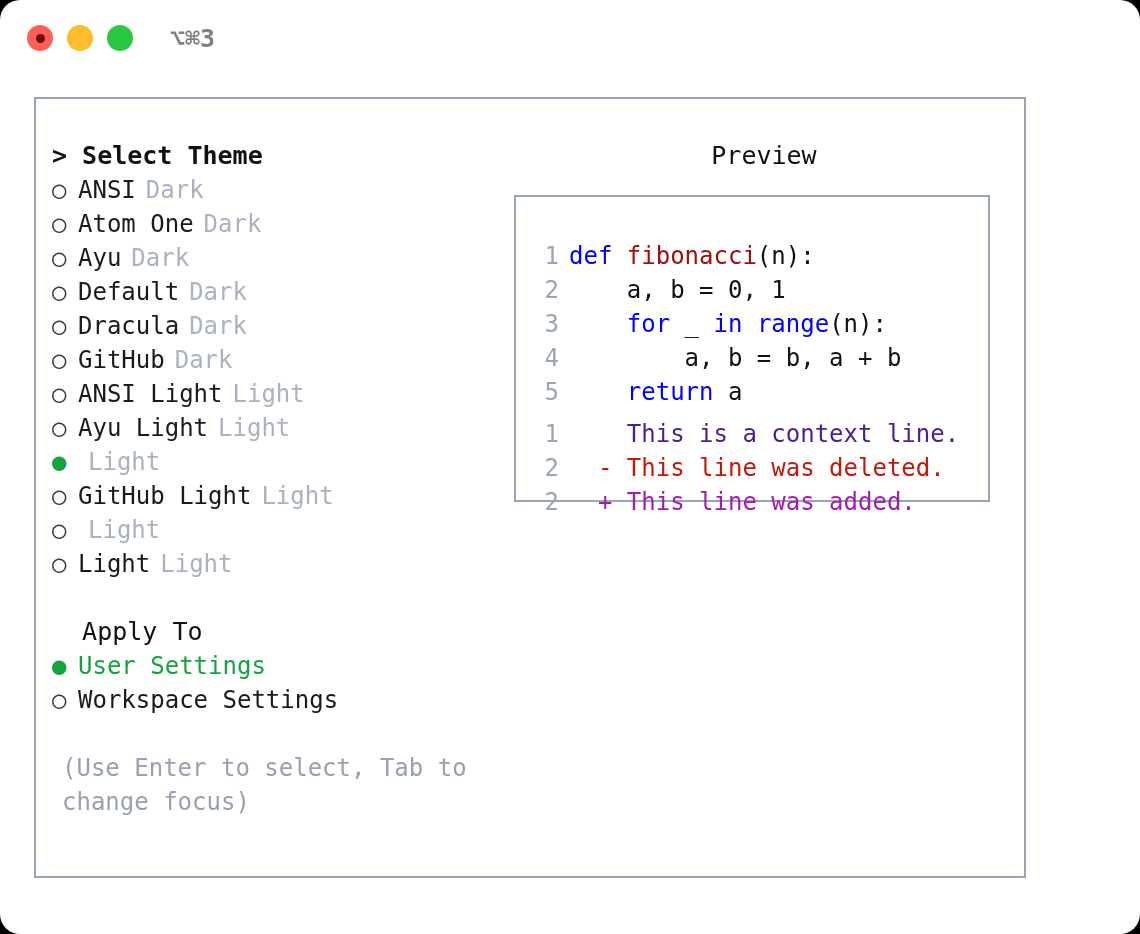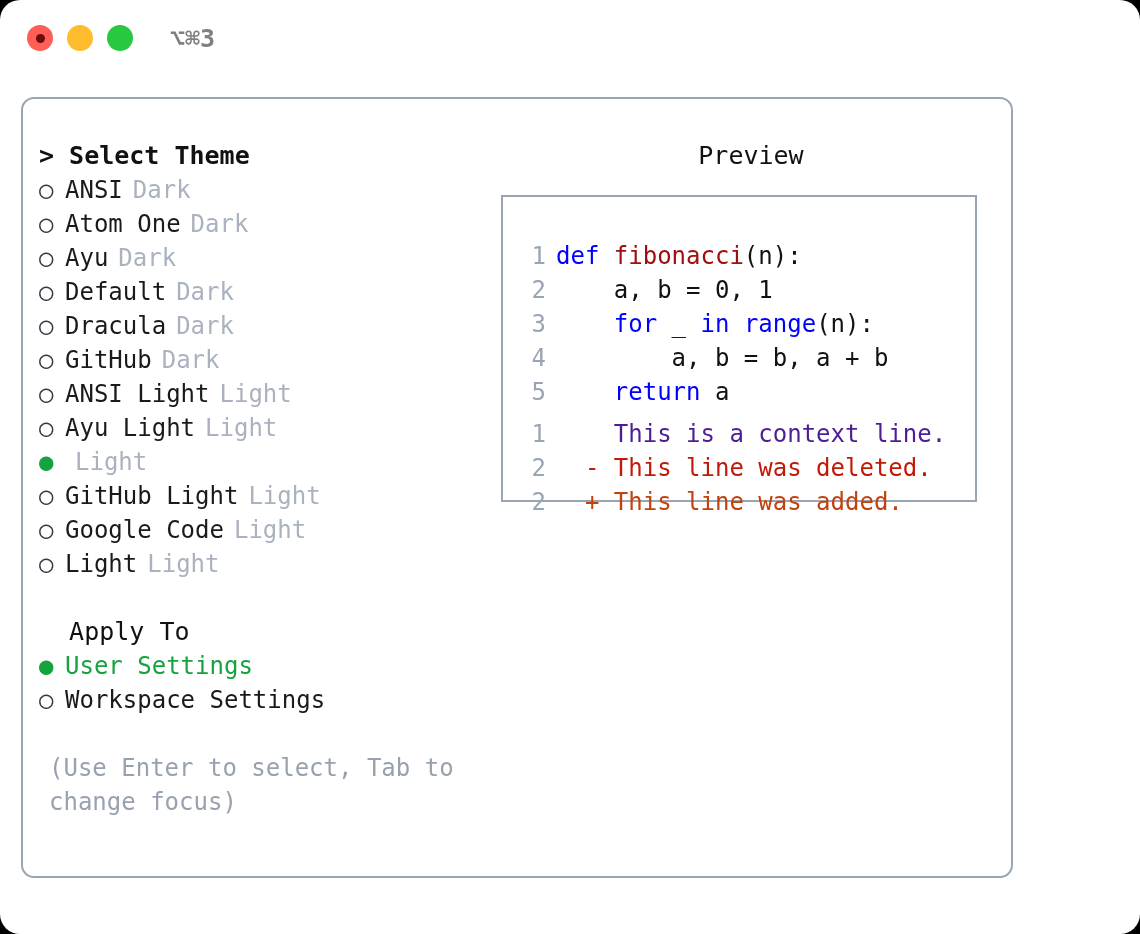--- a/index.html
+++ b/index.html
@@ -63,26 +63,26 @@
     font-size: 25px;
     font-weight: bold;
     color: #808080;
     letter-spacing: 0px;
     white-space: pre;
   }
 
   
   .panel {
     position: absolute;
-    left: 21px;
+    left: 34px;
     top: 97px;
     width: 992px;
     height: 781px;
     border: 2px solid #9aa5b4;
-    border-radius: 13px;
+    border-radius: 0;
     box-sizing: border-box;
   }
 
   
   .left-col {
     position: absolute;
     left: 16px;
     top: 40px;
     width: 430px;
   }
@@ -177,21 +177,21 @@
   .diff {
     position: absolute;
     left: 17px;
     top: 220px;
     font-size: 24px;
     line-height: 34px;
     white-space: pre;
   }
   .d-ctx { color: #4c1d95; }
   .d-del { color: #c21807; }
-  .d-add { color: #c2410c; }
+  .d-add { color: #a21caf; }
 </style>
 </head>
 <body>
 
 <div class="screen">
 
   <div class="titlebar">
     <div class="dots">
       <span class="dot red"></span>
       <span class="dot yellow"></span>
@@ -210,21 +210,21 @@
           <div class="opt-row"><span class="marker">○</span><span class="opt-label">ANSI</span><span class="opt-tag">Dark</span></div>
           <div class="opt-row"><span class="marker">○</span><span class="opt-label">Atom One</span><span class="opt-tag">Dark</span></div>
           <div class="opt-row"><span class="marker">○</span><span class="opt-label">Ayu</span><span class="opt-tag">Dark</span></div>
           <div class="opt-row"><span class="marker">○</span><span class="opt-label">Default</span><span class="opt-tag">Dark</span></div>
           <div class="opt-row"><span class="marker">○</span><span class="opt-label">Dracula</span><span class="opt-tag">Dark</span></div>
           <div class="opt-row"><span class="marker">○</span><span class="opt-label">GitHub</span><span class="opt-tag">Dark</span></div>
           <div class="opt-row"><span class="marker">○</span><span class="opt-label">ANSI Light</span><span class="opt-tag">Light</span></div>
           <div class="opt-row"><span class="marker">○</span><span class="opt-label">Ayu Light</span><span class="opt-tag">Light</span></div>
           <div class="opt-row selected"><span class="marker sel">●</span><span class="opt-tag">Light</span></div>
           <div class="opt-row"><span class="marker">○</span><span class="opt-label">GitHub Light</span><span class="opt-tag">Light</span></div>
-          <div class="opt-row"><span class="marker">○</span><span class="opt-label">Google Code</span><span class="opt-tag">Light</span></div>
+          <div class="opt-row"><span class="marker">○</span><span class="opt-tag">Light</span></div>
           <div class="opt-row"><span class="marker">○</span><span class="opt-label">Light</span><span class="opt-tag">Light</span></div>
         </div>
 
       <div class="spacer-row"></div>
 
       <div class="section-head unfocused">  Apply To</div>
 
       <div id="apply-list">
           <div class="opt-row selected"><span class="marker sel">●</span><span class="opt-label">User Settings</span></div>
           <div class="opt-row"><span class="marker">○</span><span class="opt-label">Workspace Settings</span></div>

